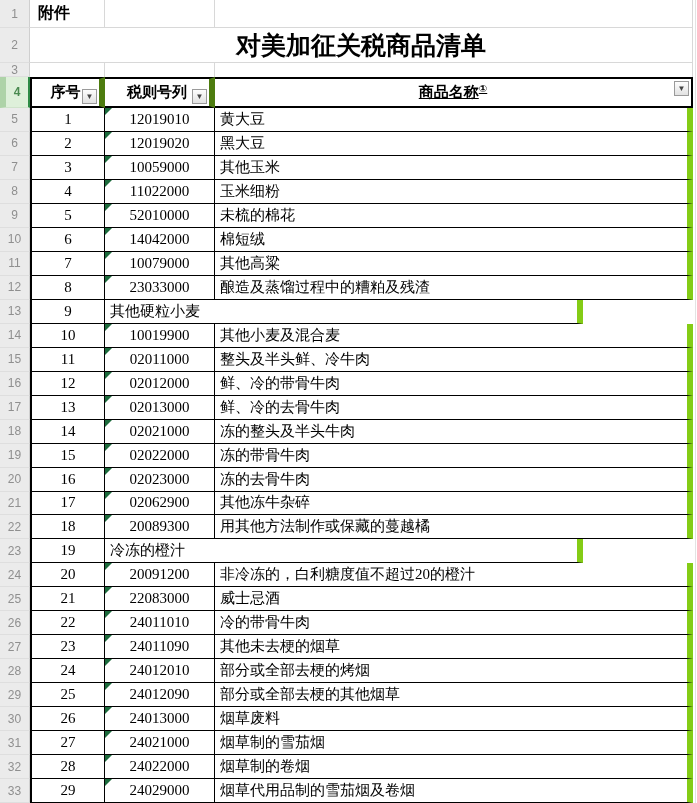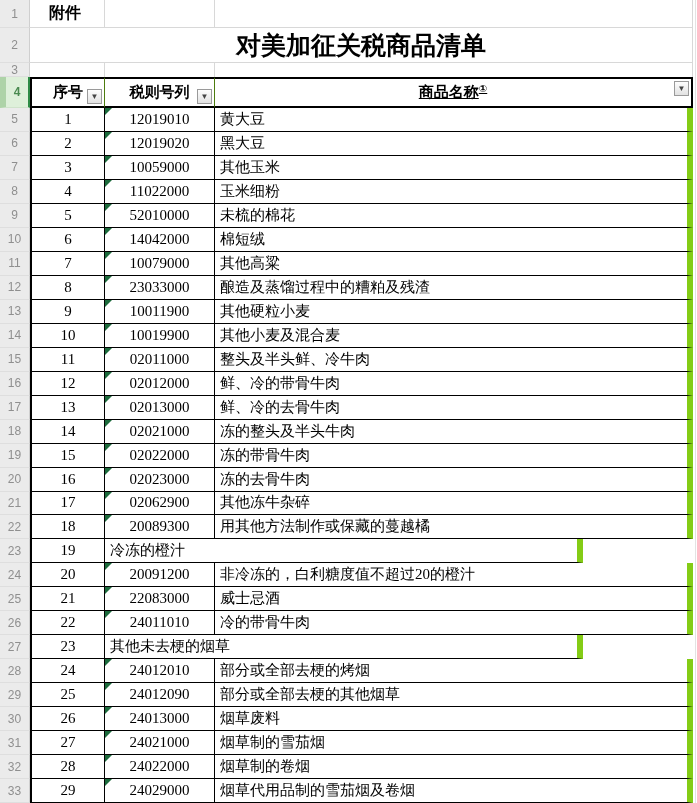--- a/index.html
+++ b/index.html
@@ -33,21 +33,21 @@
     overflow:hidden;
   }
   .cell{box-sizing:border-box;display:flex;align-items:center;overflow:hidden;}
   
   .r1{flex-basis:28px;}
   .r2{flex-basis:35px;}
   .r3{flex-basis:14px;}
   .r1 .cell,.r3 .cell{border-right:1px solid var(--grid);}
   .r1 .cell{border-bottom:1px solid var(--grid);}
   .attachment-cell{
-    flex:0 0 75px;padding-left:19px;font-weight:bold;font-size:16px;
+    flex:0 0 75px;padding-left:8px;font-weight:bold;font-size:16px;
     font-family:"Liberation Sans","DejaVu Sans",sans-serif;
   }
   .r1 .cB{flex:0 0 110px;}
   .r1 .cC{flex:0 0 478px;}
   .title-cell{
     flex:0 0 663px;justify-content:center;font-weight:bold;font-size:25px;
     font-family:"Liberation Sans","DejaVu Sans",sans-serif;
     border-bottom:1px solid var(--grid);border-right:1px solid var(--grid);
   }
   .r3 .cA{flex:0 0 75px;}
@@ -56,21 +56,21 @@
   
   .r4{flex-basis:31px;}
   .r4 .rowhead{
     background:var(--r4bg);color:var(--r4text);font-weight:bold;
     border-right:2px solid var(--accent);border-bottom:1px solid #cfe3cb;
     border-left:6px solid var(--r4strip);
   }
   .hcell{
     position:relative;justify-content:center;font-weight:bold;font-size:15px;
     font-family:"Liberation Sans","DejaVu Sans",sans-serif;
-    border-top:2px solid #000;border-bottom:2px solid #000;border-right:1px solid #4d7c0f;
+    border-top:2px solid #000;border-bottom:2px solid #000;border-right:6px solid #4d7c0f;
   }
   .hcell.hA{flex:0 0 75px;border-left:2px solid #000;}
   .hcell.hB{flex:0 0 110px;}
   .hcell.hC{flex:0 0 478px;border-right:2px solid #000;text-decoration:underline;}
   .sup{font-size:10px;vertical-align:super;line-height:1;margin-top:-8px;}
   .filter-btn{
     position:absolute;right:2px;bottom:2px;width:15px;height:15px;
     box-sizing:border-box;border:1px solid #9a9a9a;
     background:linear-gradient(#fdfdfd,#e2e2e2);
     display:flex;align-items:center;justify-content:center;
@@ -243,24 +243,20 @@
     </div>
     <div class="cell cC">
       <span class="name-text">酿造及蒸馏过程中的糟粕及残渣</span>
     </div>
     <div class="mcol"></div>
   </div>
 
   <div class="row data">
     <div class="rowhead">13</div>
     <div class="cell cA">9</div>
-    <div class="cell cB">
-      <span class="tri"></span>
-      <span class="code-text">10011900</span>
-    </div>
     <div class="cell cC">
       <span class="name-text">其他硬粒小麦</span>
     </div>
     <div class="mcol"></div>
   </div>
 
   <div class="row data">
     <div class="rowhead">14</div>
     <div class="cell cA">10</div>
     <div class="cell cB">
@@ -421,20 +417,24 @@
     </div>
     <div class="cell cC">
       <span class="name-text">冷的带骨牛肉</span>
     </div>
     <div class="mcol"></div>
   </div>
 
   <div class="row data">
     <div class="rowhead">27</div>
     <div class="cell cA">23</div>
+    <div class="cell cB">
+      <span class="tri"></span>
+      <span class="code-text">24011090</span>
+    </div>
     <div class="cell cC">
       <span class="name-text">其他未去梗的烟草</span>
     </div>
     <div class="mcol"></div>
   </div>
 
   <div class="row data">
     <div class="rowhead">28</div>
     <div class="cell cA">24</div>
     <div class="cell cB">

